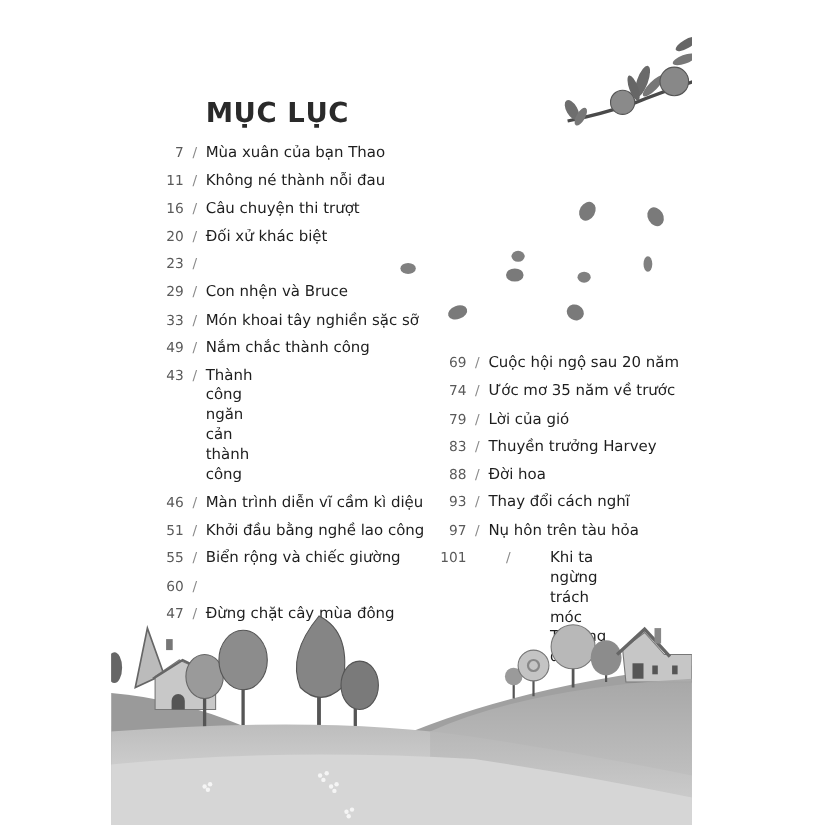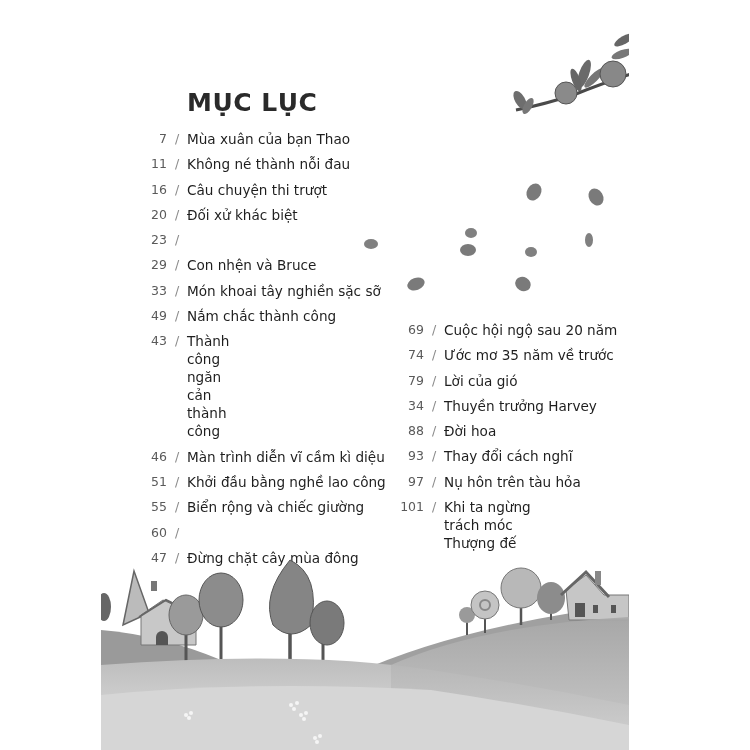--- a/index.html
+++ b/index.html
@@ -105,40 +105,40 @@
         <span class="toc-num">74</span>
         <span class="toc-slash">/</span>
         <span class="toc-title">Ước mơ 35 năm về trước</span>
       </div>
     <div class="toc-entry">
         <span class="toc-num">79</span>
         <span class="toc-slash">/</span>
         <span class="toc-title">Lời của gió</span>
       </div>
     <div class="toc-entry">
-        <span class="toc-num">34</span>
+        <span class="toc-num">83</span>
         <span class="toc-slash">/</span>
         <span class="toc-title">Thuyền trưởng Harvey</span>
       </div>
     <div class="toc-entry">
         <span class="toc-num">88</span>
         <span class="toc-slash">/</span>
         <span class="toc-title">Đời hoa</span>
       </div>
     <div class="toc-entry">
         <span class="toc-num">93</span>
         <span class="toc-slash">/</span>
         <span class="toc-title">Thay đổi cách nghĩ</span>
       </div>
     <div class="toc-entry">
         <span class="toc-num">97</span>
         <span class="toc-slash">/</span>
         <span class="toc-title">Nụ hôn trên tàu hỏa</span>
       </div>
-    <div class="toc-entry" style="margin-right:65px;">
+    <div class="toc-entry" style="margin-right:65px;gap:28px;">
         <span class="toc-num">101</span>
         <span class="toc-slash">/</span>
         <span class="toc-title">Khi ta ngừng trách móc Thượng đế</span>
       </div>
   </div>
 
   <svg class="illus" style="left:405px; top:30px;" width="125" height="100" viewBox="0 0 125 100">
     <path d="M10 80 Q40 74 70 64 Q95 54 125 44" stroke="#4a4a4a" stroke-width="3" fill="none"></path>
     <path d="M20 78 Q14 70 12 64" stroke="#4a4a4a" stroke-width="2" fill="none"></path>
     <ellipse cx="14" cy="70" rx="5" ry="10" fill="#6e6e6e" transform="rotate(-30 14 70)"></ellipse>

